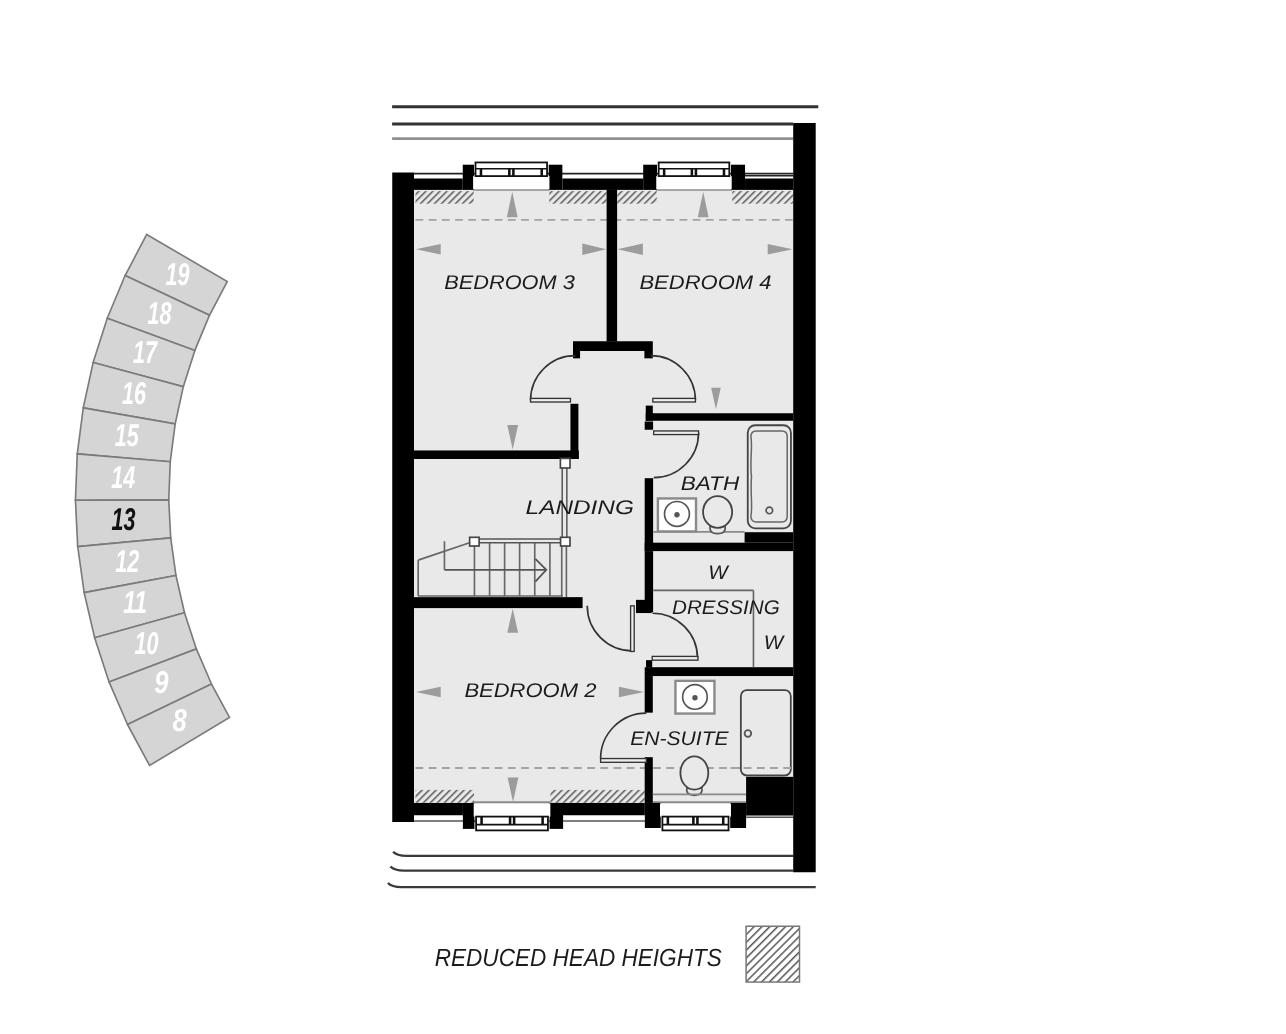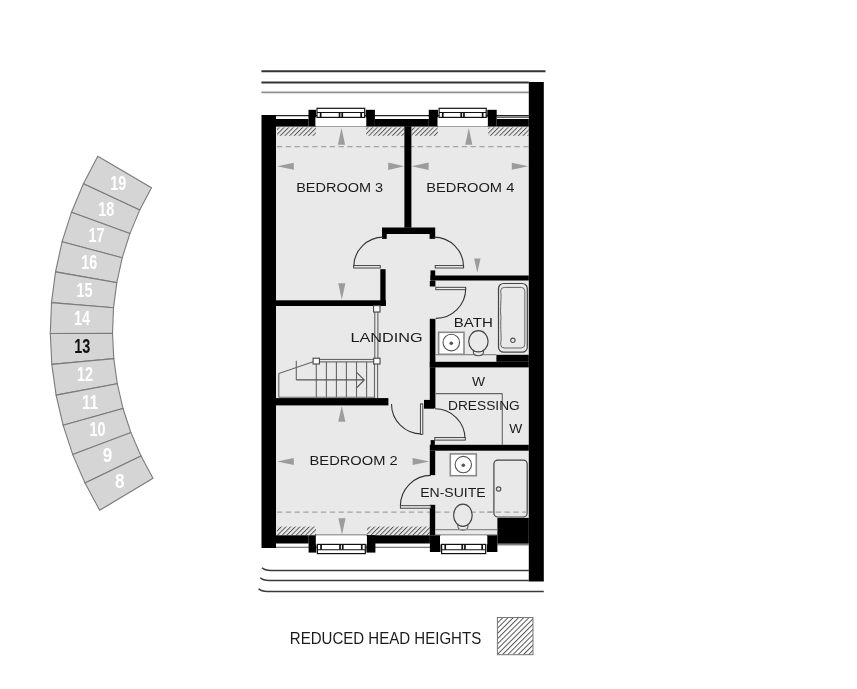--- a/index.html
+++ b/index.html
@@ -1,16 +1,16 @@
 <!DOCTYPE html>
 <html><head>
 <meta charset="utf-8">
 <style>
   html,body { margin:0; padding:0; background:#ffffff; }
-  #wrap { width:857px; height:689px; position:relative; }
+  #wrap { width:857px; height:689px; position:relative;font-style:italic; }
   svg { display:block; }
 </style>
 </head>
 <body>
 <div id="wrap">
 <svg width="857" height="689" viewBox="0 0 857 689">
 <defs>
 <pattern id="hatch" patternUnits="userSpaceOnUse" width="20" height="3.3" patternTransform="rotate(-45)">
   <line x1="0" y1="0.5" x2="20" y2="0.5" stroke="#4a4a4a" stroke-width="0.9"></line>
 </pattern>

